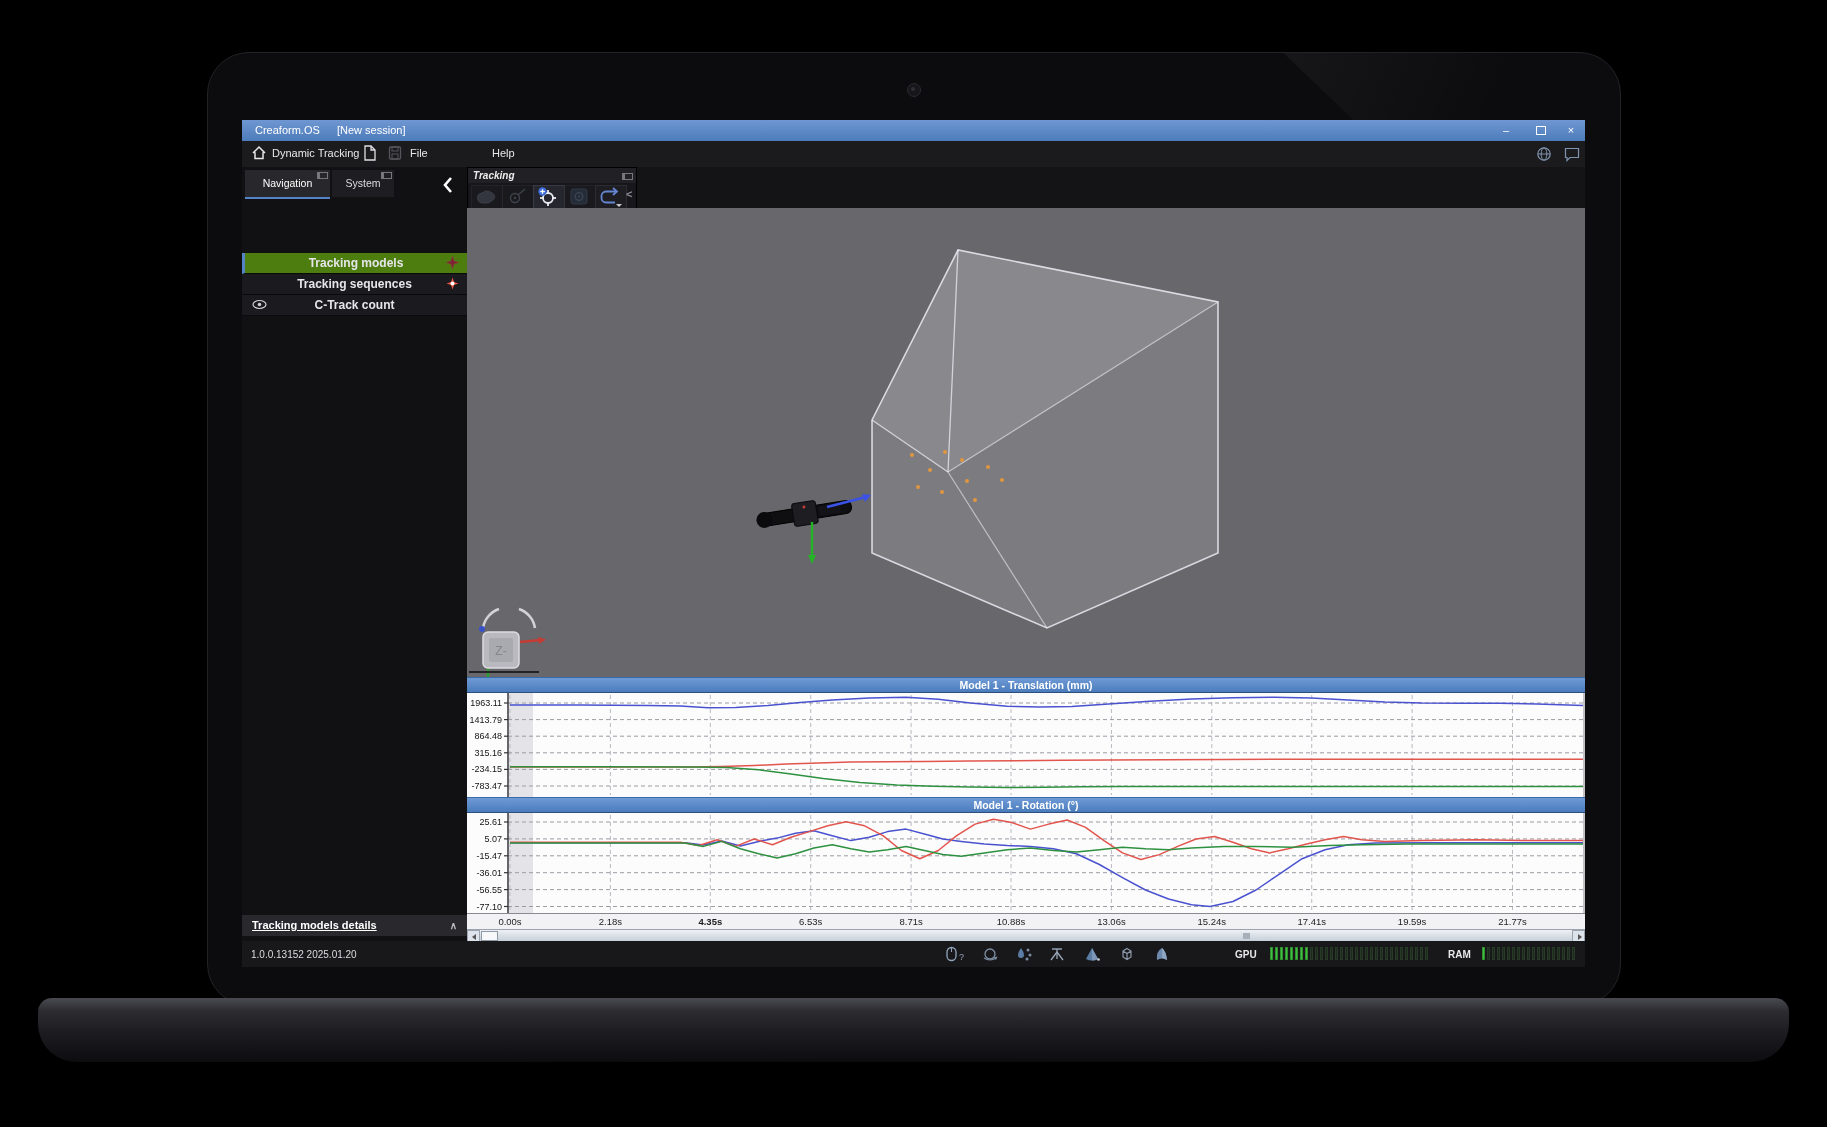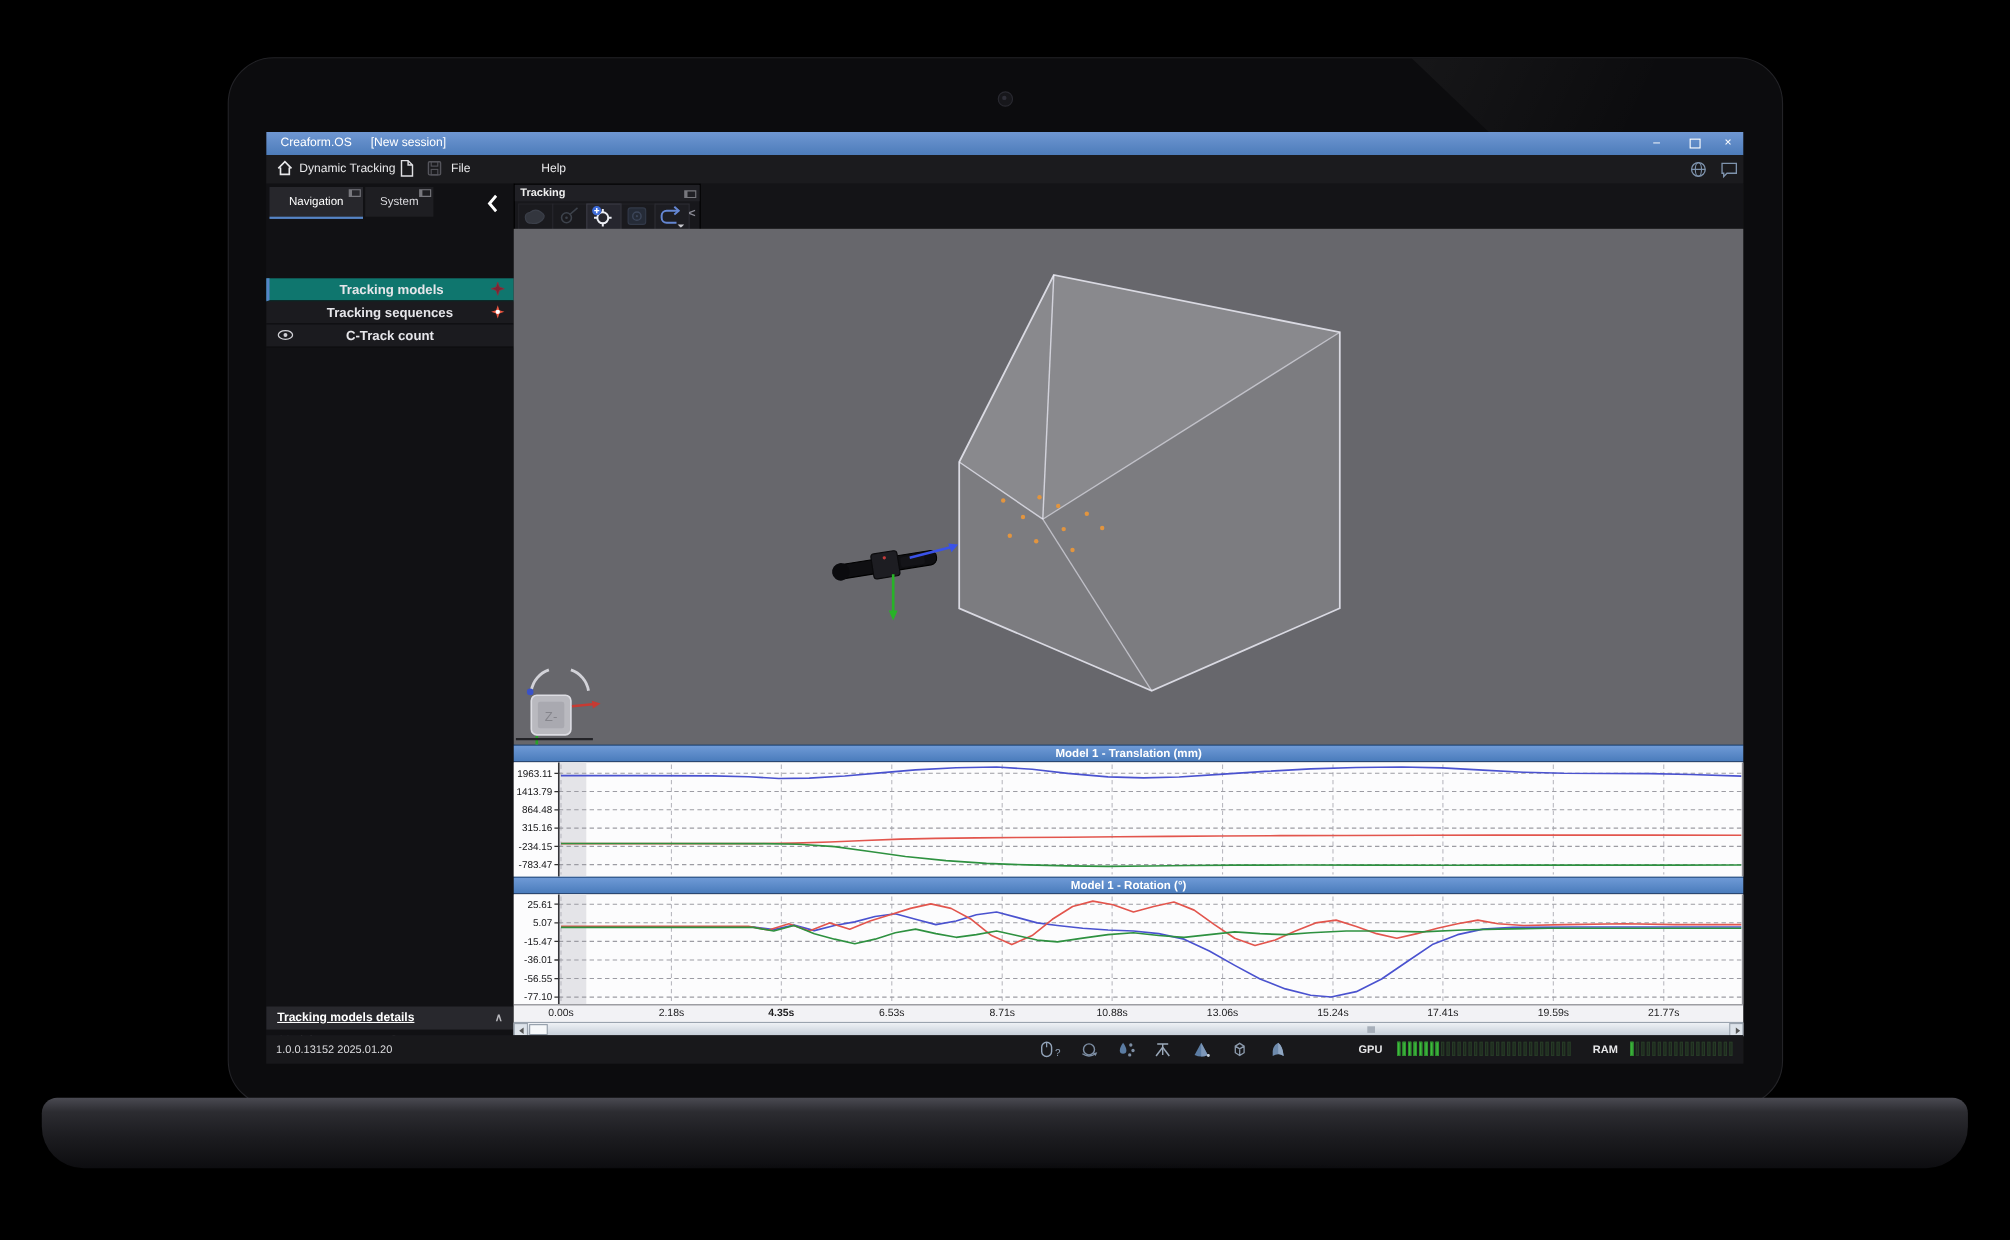--- a/index.html
+++ b/index.html
@@ -30,36 +30,36 @@
   .micon{position:absolute;top:3px;}
   
   .sidebar{left:0;top:47px;width:225px;height:774px;background:#111114;border-right:1px solid #000;}
   .tab{position:absolute;top:3px;height:27px;background:#1e1e22;color:#dcdce0;font-size:10.5px;
        text-align:center;line-height:27px;}
   .tab.active{background:#27272c;border-bottom:2px solid #5584c6;color:#fff;}
   .pin{position:absolute;width:7px;height:5px;border:1px solid #77777d;border-left-width:3px;}
   .collapser{position:absolute;left:199px;top:8px;width:18px;height:22px;}
   .treerow{position:absolute;left:0;width:225px;height:20px;color:#e6e6ea;font-size:12px;font-weight:bold;
            text-align:center;line-height:20px;background:#1b1b1f;border-bottom:1px solid #0a0a0c;}
-  .treerow.selected{background:#0f766e;border-left:3px solid #5584c6;width:222px;text-align:center;}
+  .treerow.selected{background:#4d7c0f;border-left:3px solid #5584c6;width:222px;text-align:center;}
   .rowicon{position:absolute;right:8px;top:3px;}
   .eyeicon{position:absolute;left:10px;top:4px;}
   .detailshdr{position:absolute;left:0;top:748px;width:225px;height:21px;background:#28282d;color:#fff;
               font-size:11px;font-weight:bold;line-height:21px;text-decoration:underline;}
   .detailshdr span.lbl{margin-left:10px;}
   .detailshdr .caret{position:absolute;right:10px;top:0;color:#b8b8bd;font-size:10px;}
   .detailrow{position:absolute;left:0;top:769px;width:225px;height:20px;color:#cfcfd4;font-size:11px;line-height:20px;}
   .detailrow .k{margin-left:12px;}
   .detailrow .v{position:absolute;left:113px;}
   
   .toolstrip{left:225px;top:47px;width:1118px;height:41px;background:#141417;}
   .trkpanel{position:absolute;left:0;top:0;width:168px;height:41px;background:#17171b;border:1px solid #000;}
   .trkhdr{position:absolute;left:0;top:0;width:168px;height:15px;background:#202025;color:#eee;
           font-size:10px;font-weight:bold;line-height:15px;}
-  .trkhdr span{margin-left:5px;}
+  .trkhdr span{margin-left:5px;font-style:italic;}
   .tbtn{position:absolute;top:17px;width:30px;height:23px;background:#1d1d22;border:1px solid #2c2c33;}
   .tbtn.disabled{opacity:.55;}
   .tbtn.active{background:#26262e;border-color:#3a3a44;}
   .tchev{position:absolute;left:158px;top:20px;color:#8b8b95;font-size:11px;font-weight:bold;}
   
   .viewport{left:225px;top:88px;width:1118px;height:469px;background:#67676c;}
   
   .charthdr{width:1118px;height:16px;background:linear-gradient(#6f9ad6,#4a7cbc);
             border-top:1px solid #3b6aa8;border-bottom:1px solid #2d4f80;color:#fff;
             font-size:10.5px;font-weight:bold;text-align:center;line-height:15px;box-sizing:border-box;}

